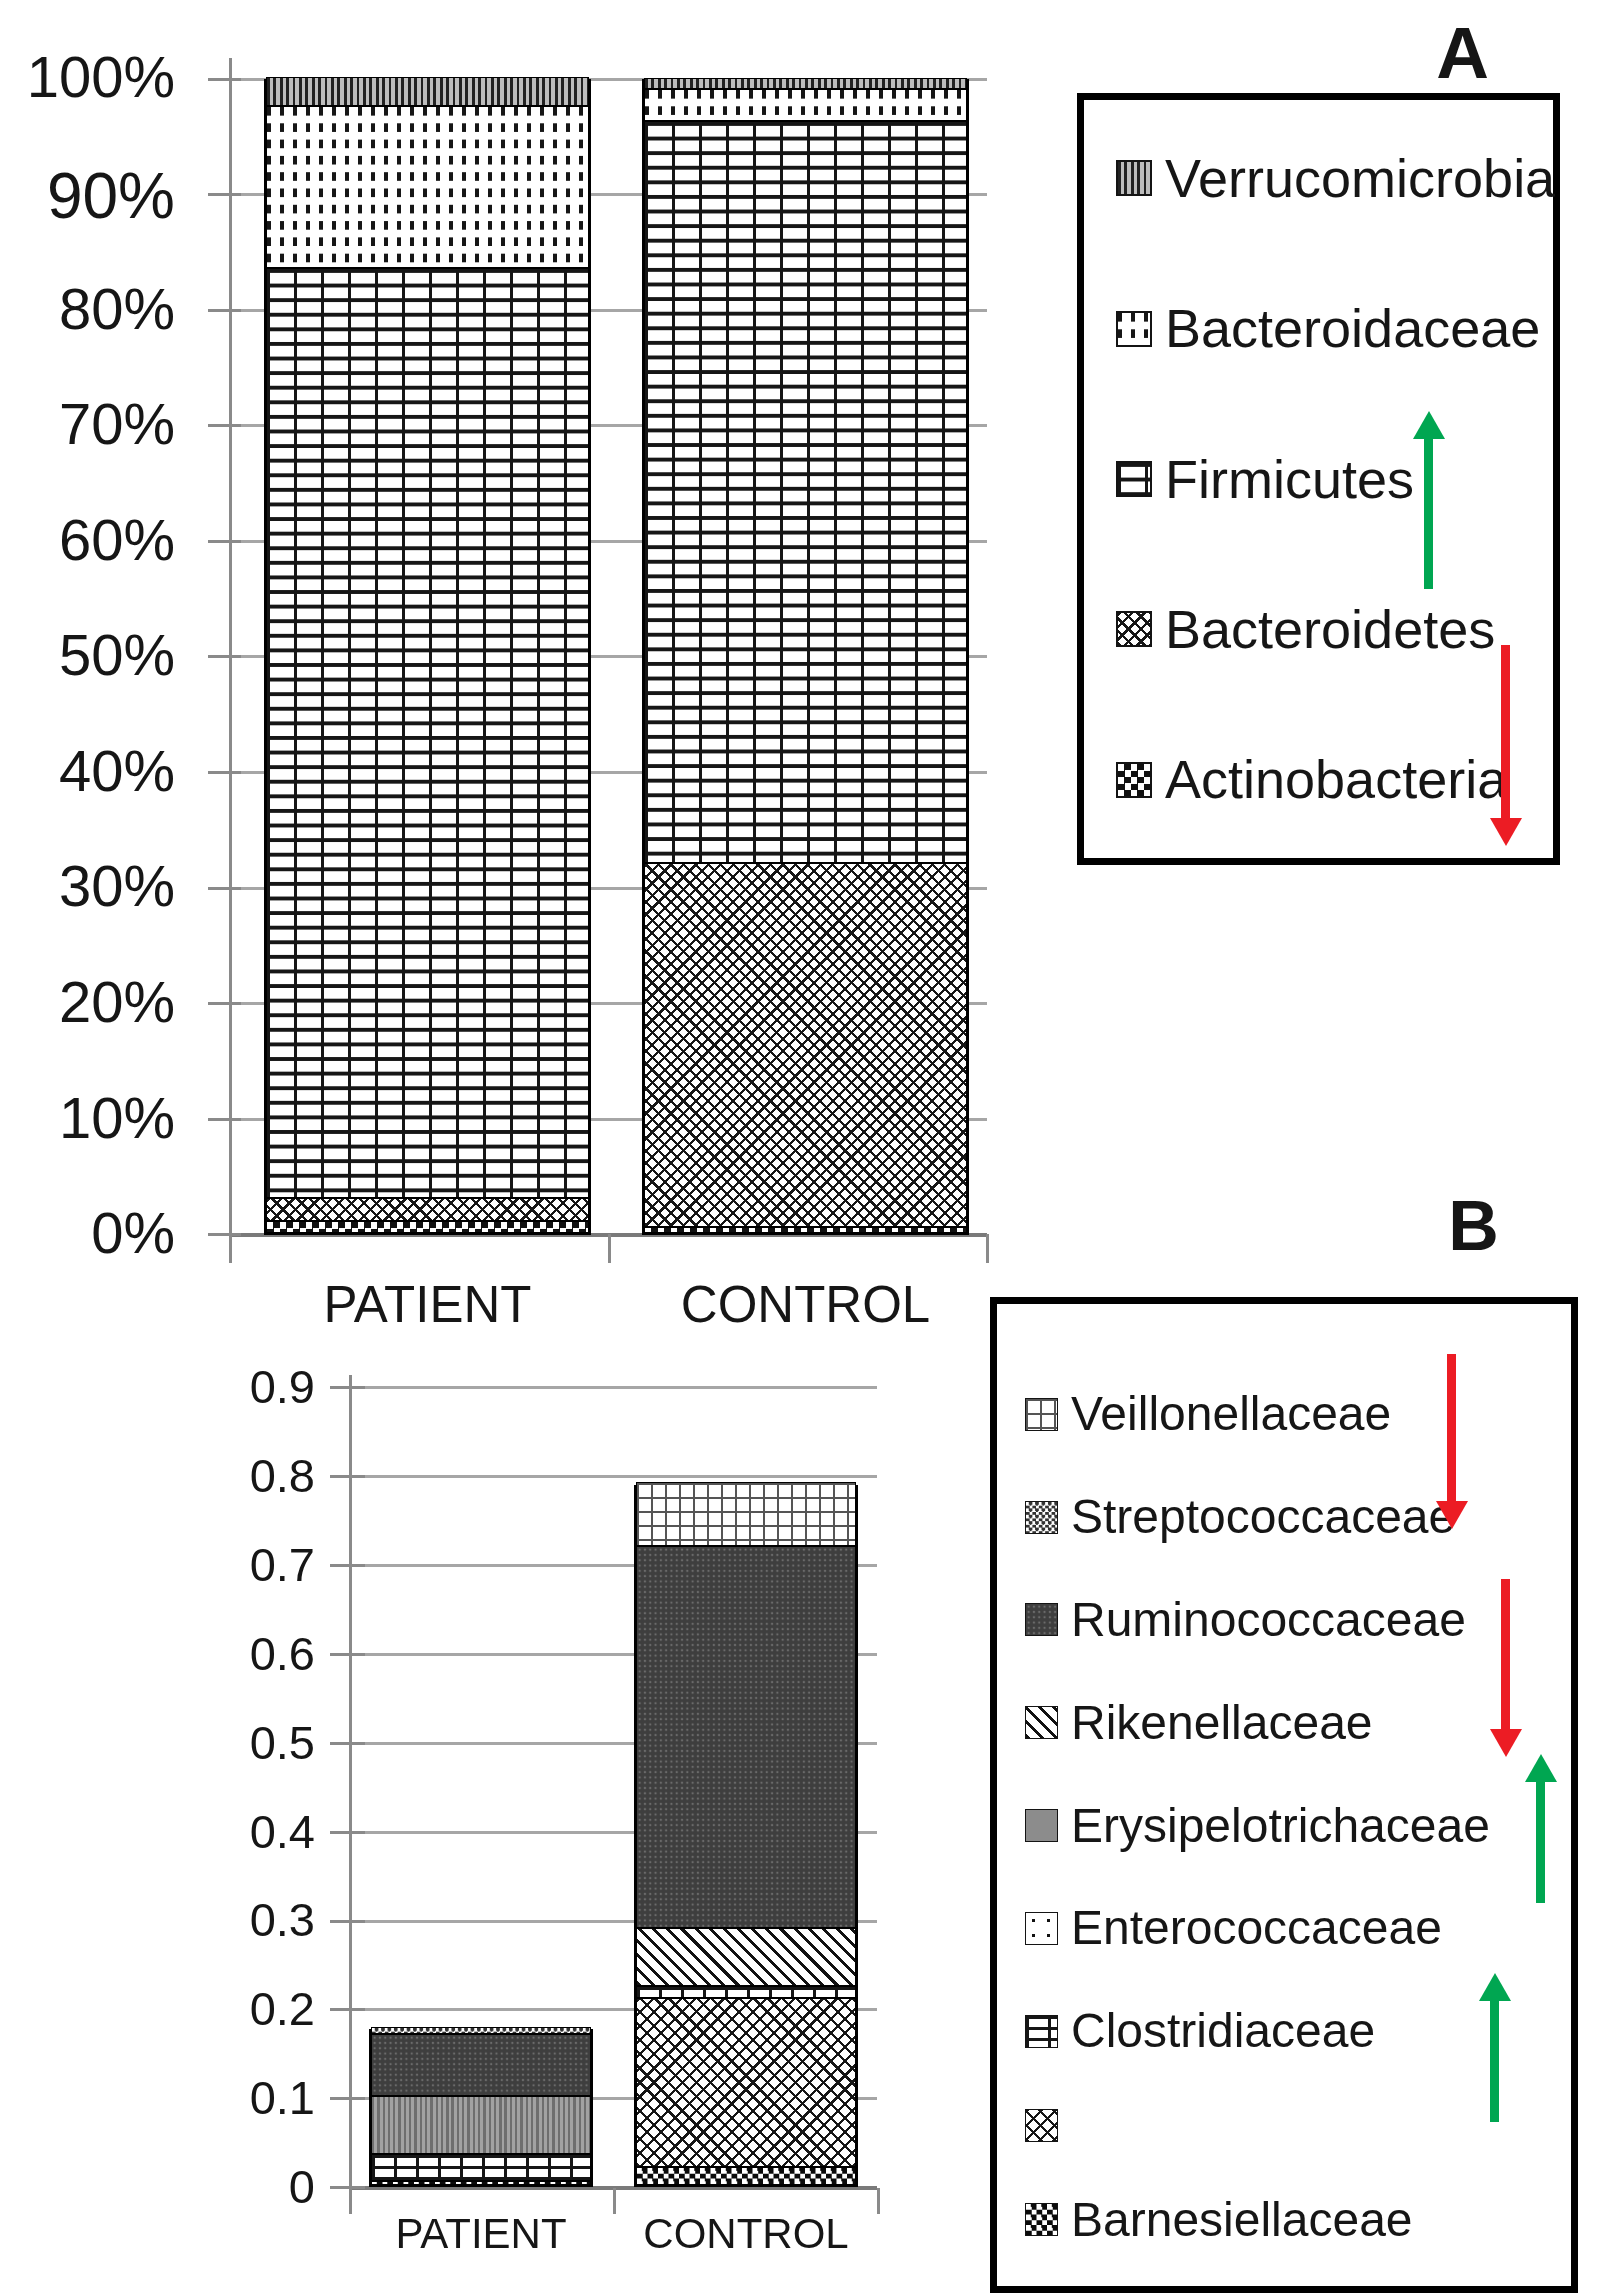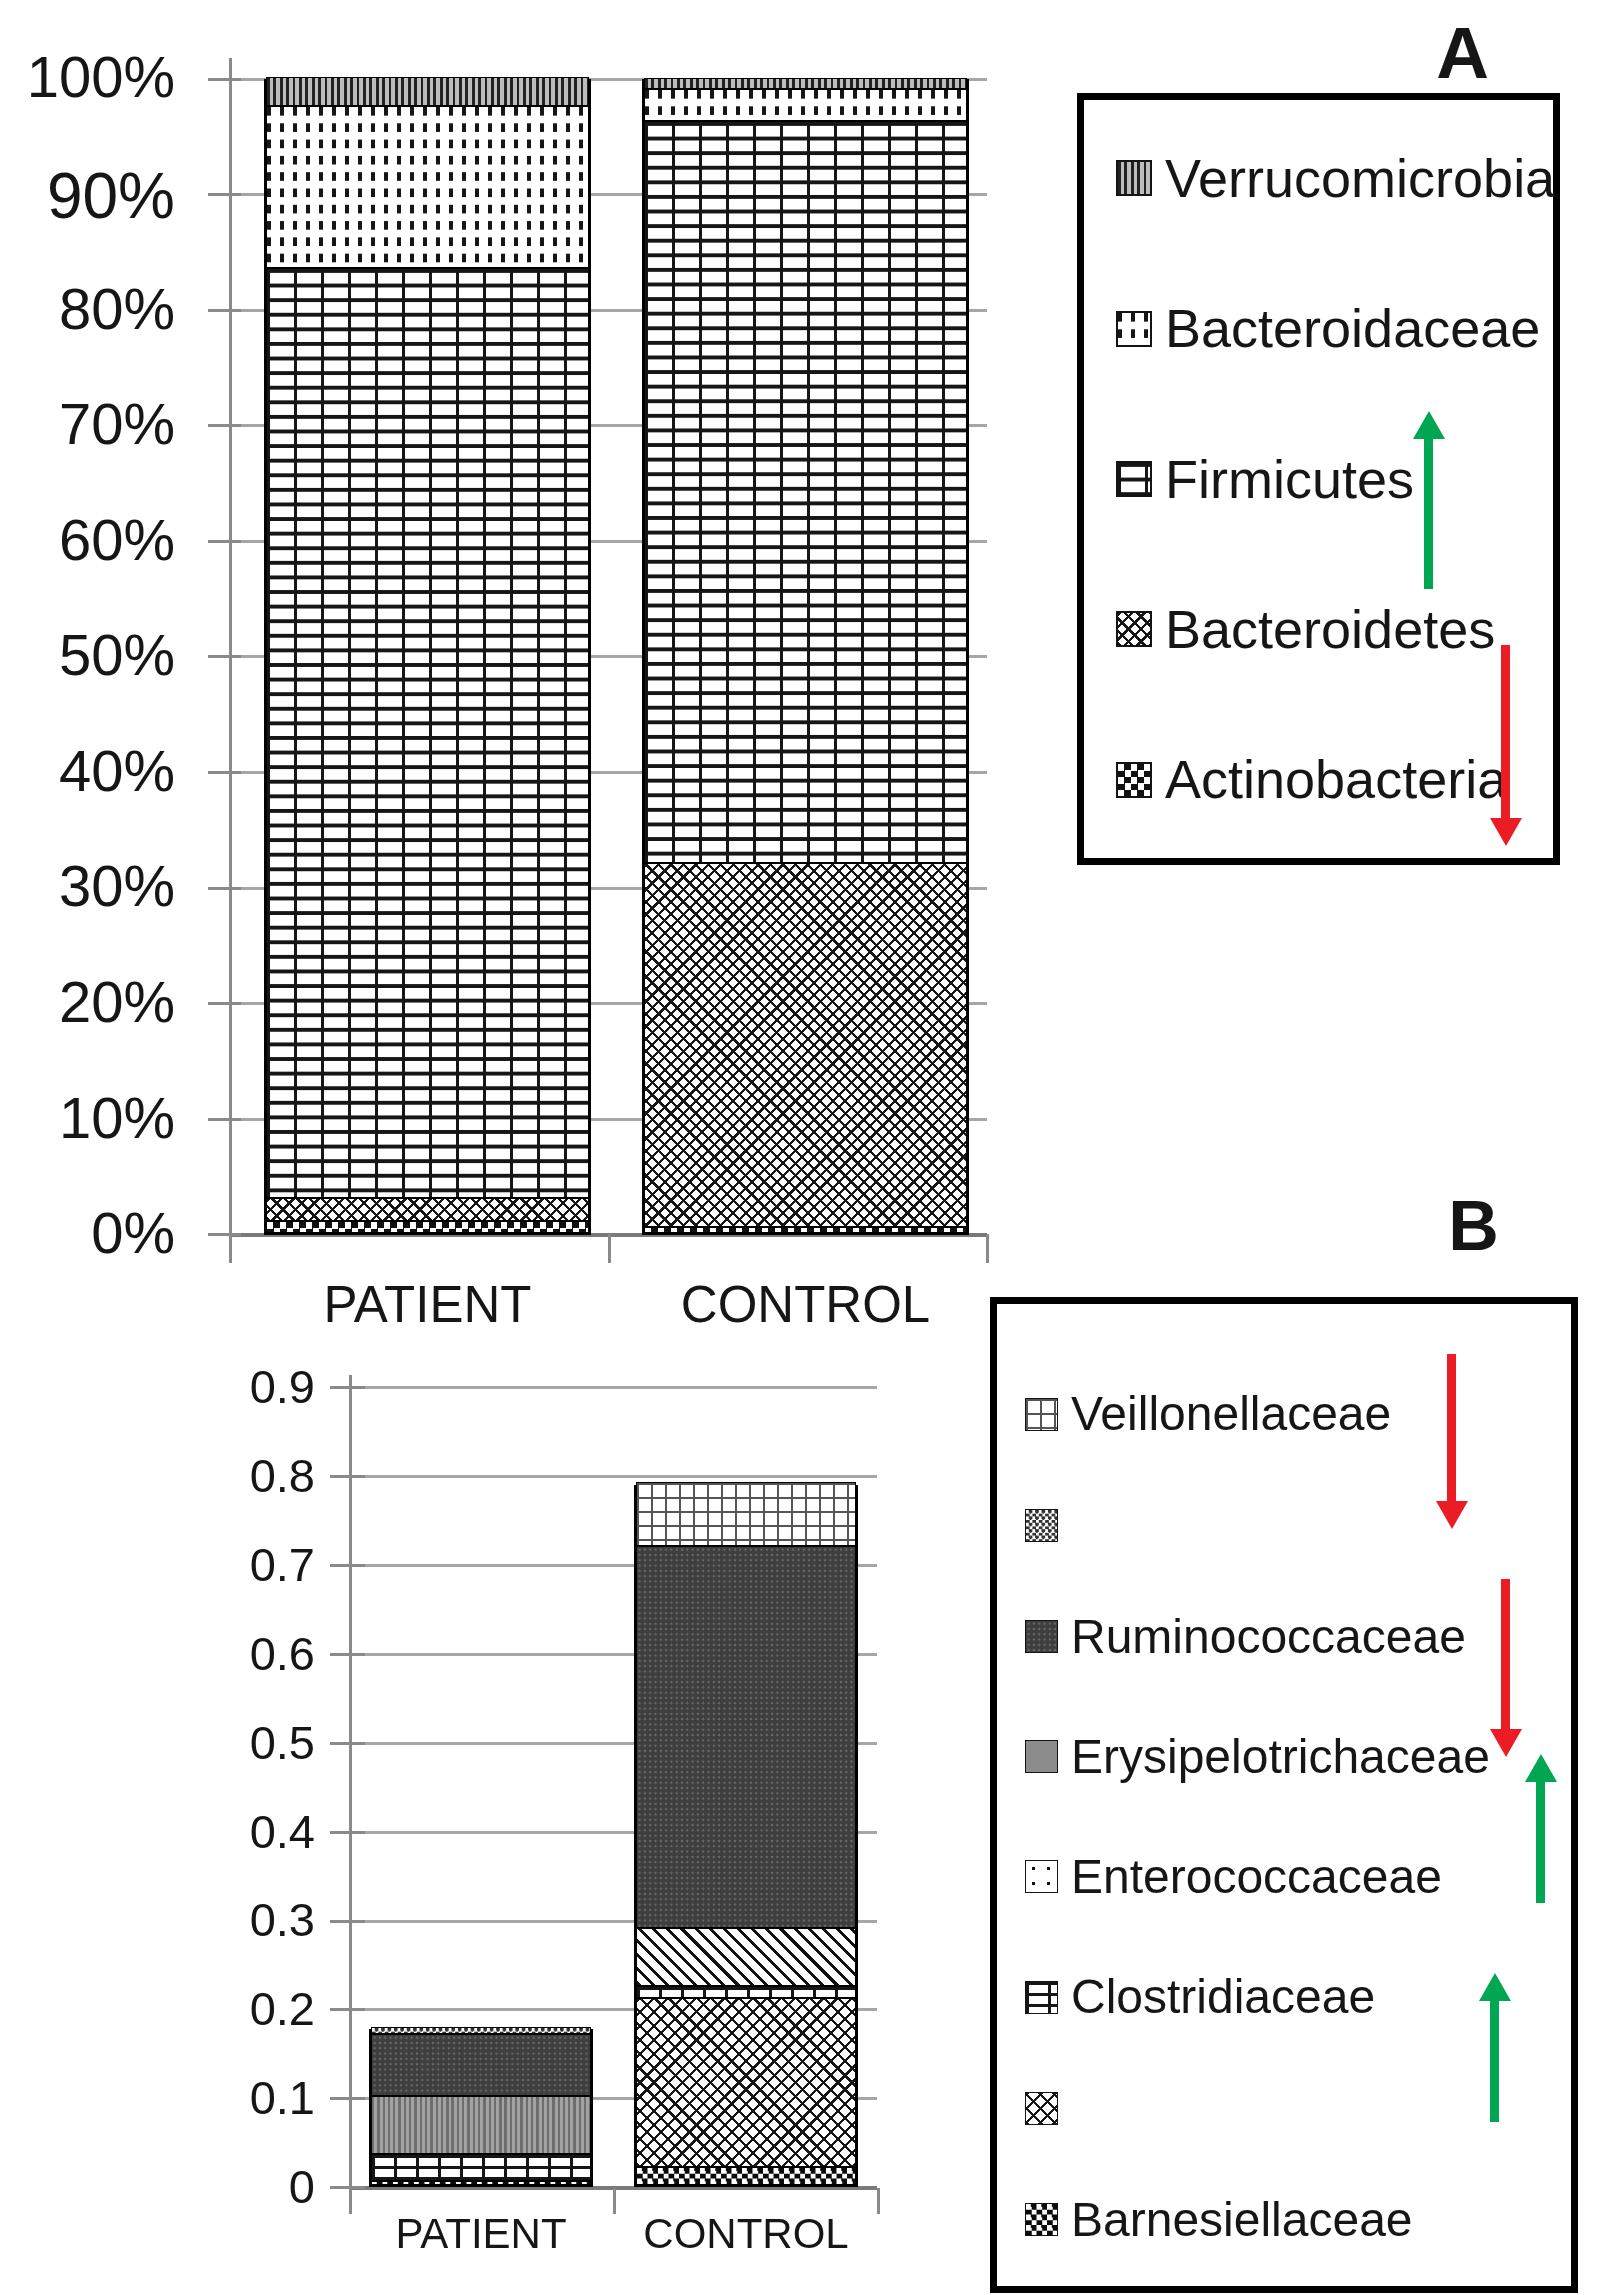--- a/index.html
+++ b/index.html
@@ -219,26 +219,31 @@
   <div class="xl" id="xlabel-b-control">CONTROL</div>
   <div class="panel-letter" id="letter-b">B</div>
 
   <div class="legend" id="legend-b">
     <div class="litem">
       <span class="swatch" data-pat="veillonellaceae"></span>
       <span>Veillonellaceae</span>
     </div>
     <div class="litem">
       <span class="swatch" data-pat="streptococcaceae"></span>
+      <span>Streptococcaceae</span>
     </div>
     <div class="litem">
       <span class="swatch" data-pat="ruminococcaceae"></span>
       <span>Ruminococcaceae</span>
     </div>
     <div class="litem">
+      <span class="swatch" data-pat="rikenellaceae"></span>
+      <span>Rikenellaceae</span>
+    </div>
+    <div class="litem">
       <span class="swatch" data-pat="erysipelotrichaceae"></span>
       <span>Erysipelotrichaceae</span>
     </div>
     <div class="litem">
       <span class="swatch" data-pat="enterococcaceae"></span>
       <span>Enterococcaceae</span>
     </div>
     <div class="litem">
       <span class="swatch" data-pat="clostridiaceae"></span>
       <span>Clostridiaceae</span>

